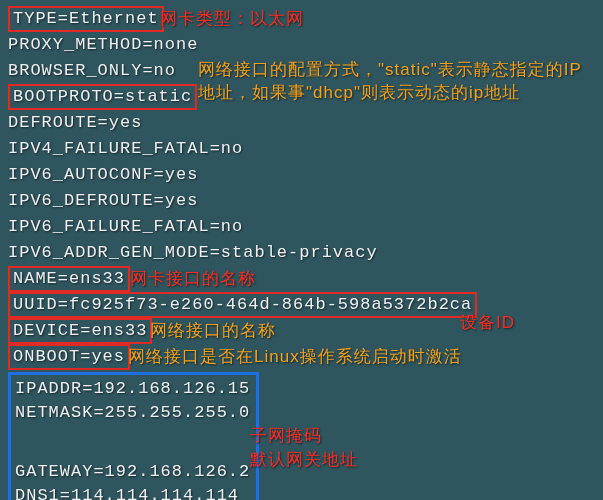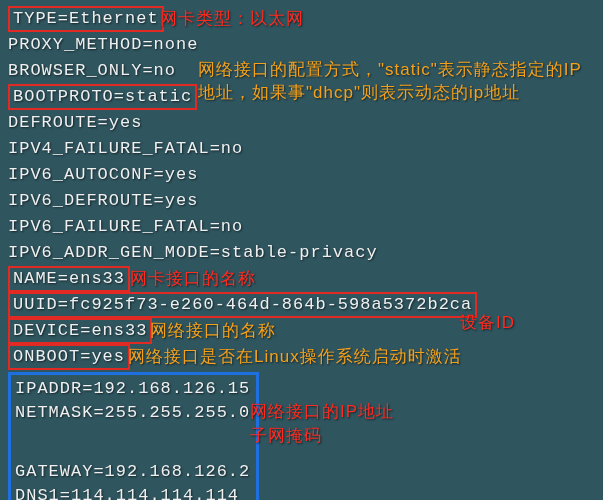--- a/index.html
+++ b/index.html
@@ -156,17 +156,17 @@
     </div>
     <div class="line" style="height:24px;line-height:24px;">
       <span class="cfg shadow">DNS1=114.114.114.114</span>
     </div>
     <div class="line" style="height:24px;line-height:24px;">
       <span class="cfg shadow">DNS2=8.8.8.8</span>
     </div>
   </div>
 
   
-  <div class="abs ann-red shadow" style="left:250px; top:400px;">网络接口的IP地址</div>
   <div class="abs ann-red shadow" style="left:250px; top:424px;">子网掩码</div>
+  <div class="abs ann-red shadow" style="left:250px; top:448px;">默认网关地址</div>
   <div class="abs ann-red shadow" style="left:250px; top:500px;">域名解析服务器</div>
 
 </div>
 
 </body></html>

